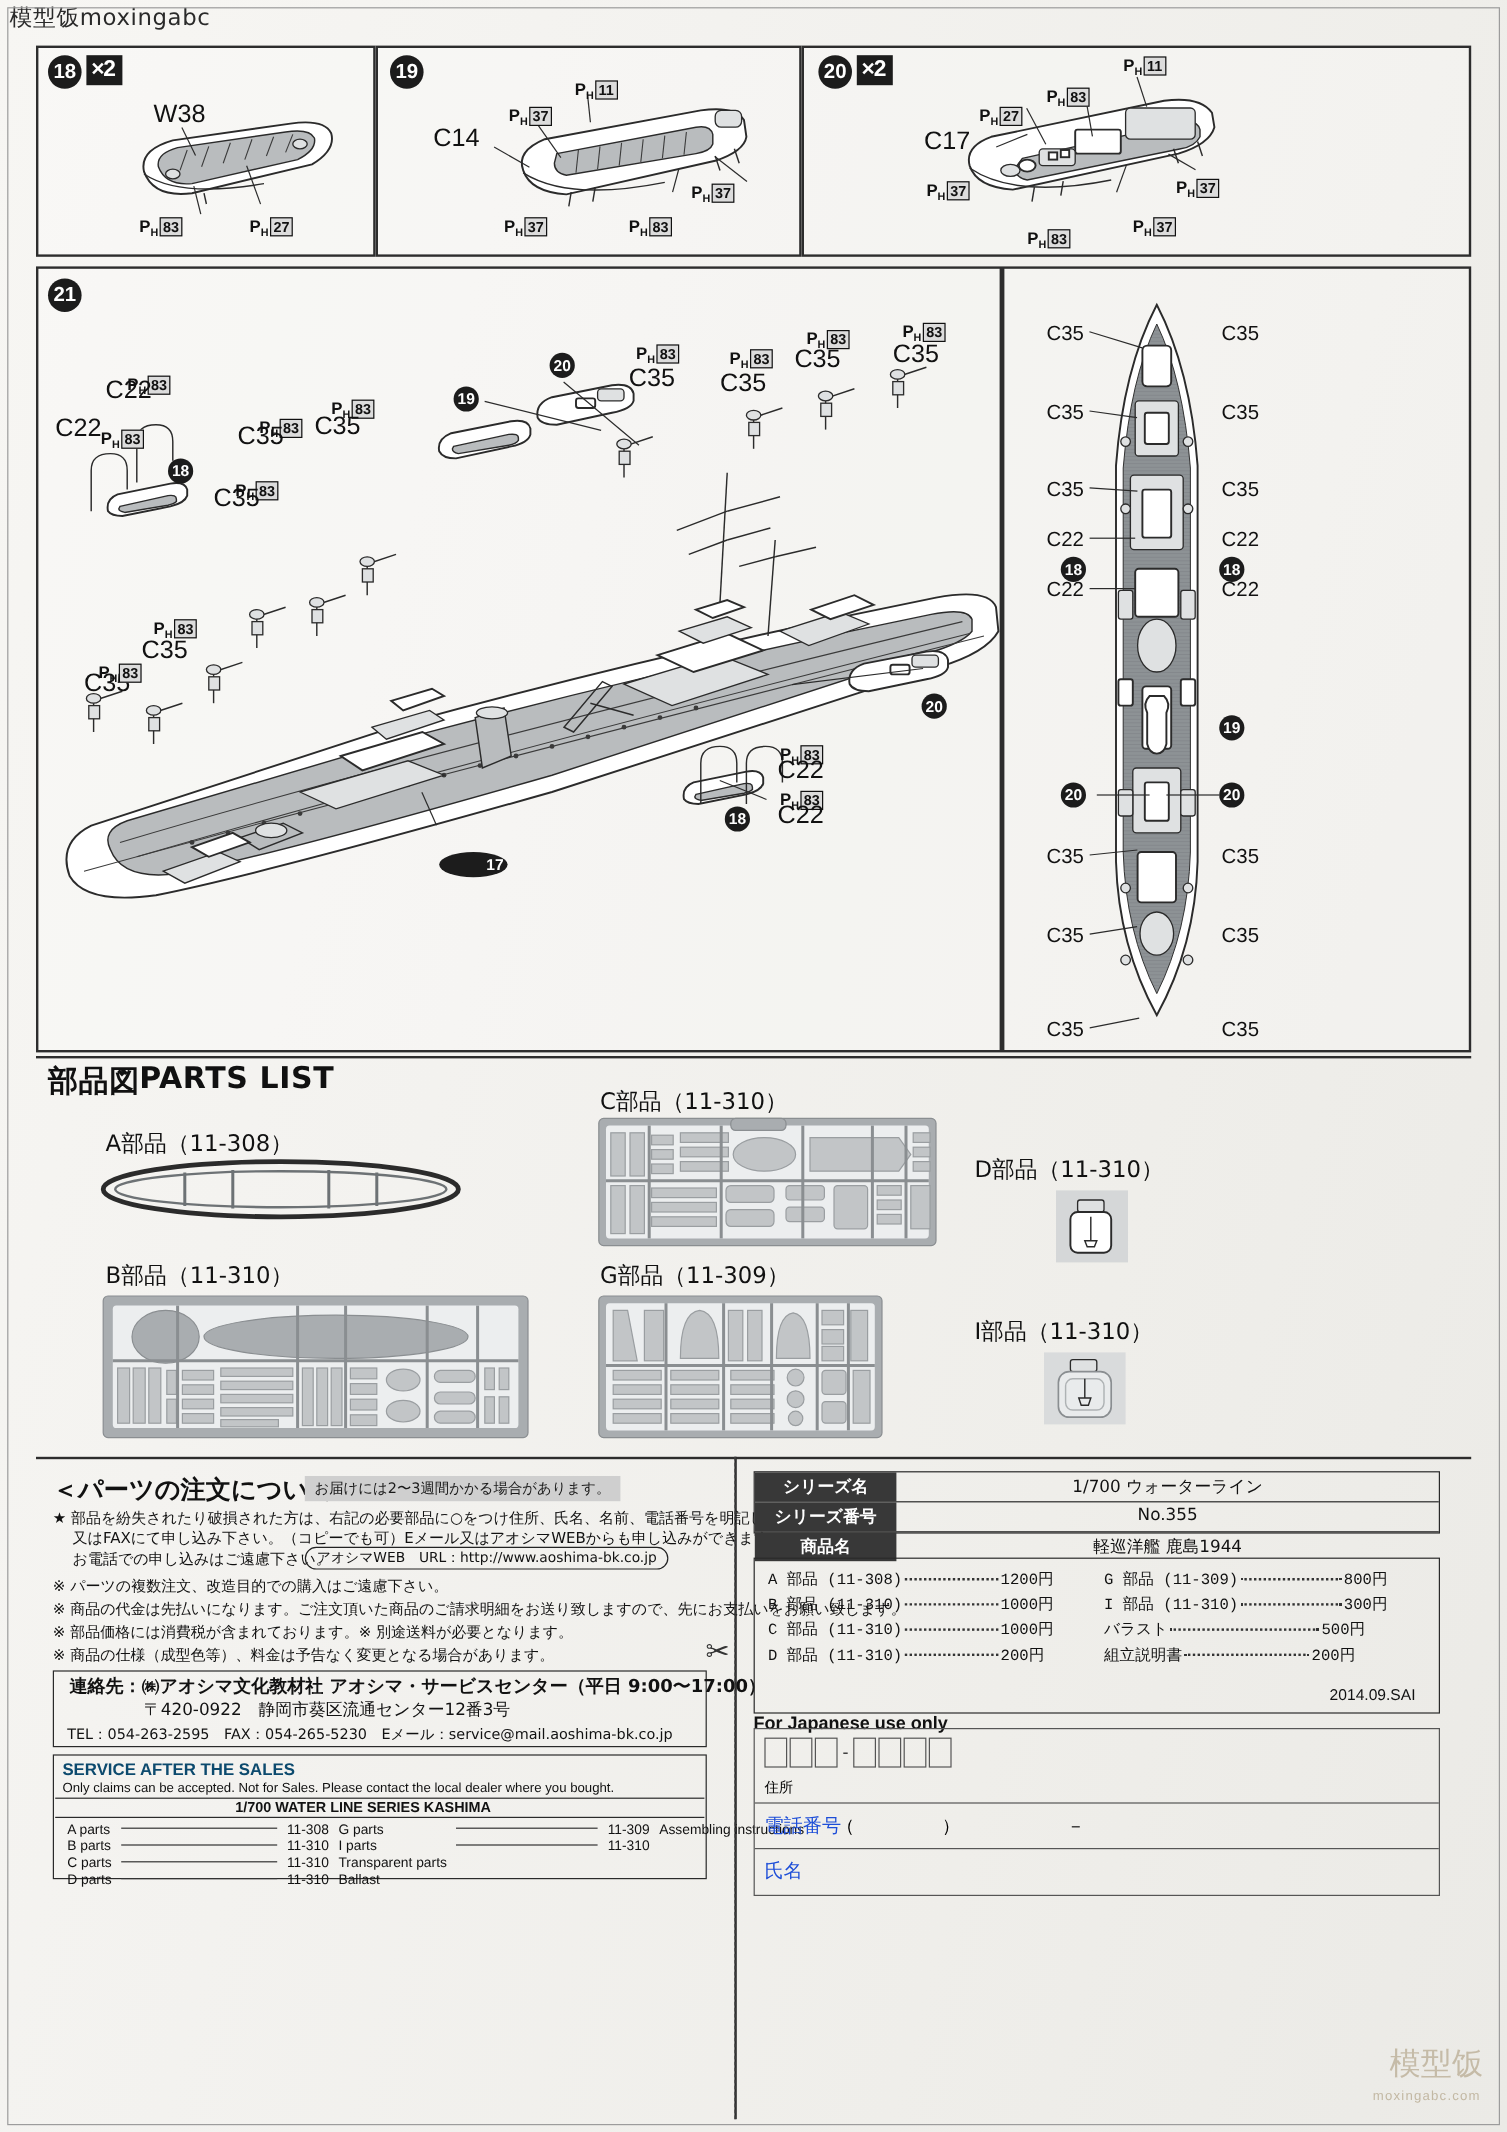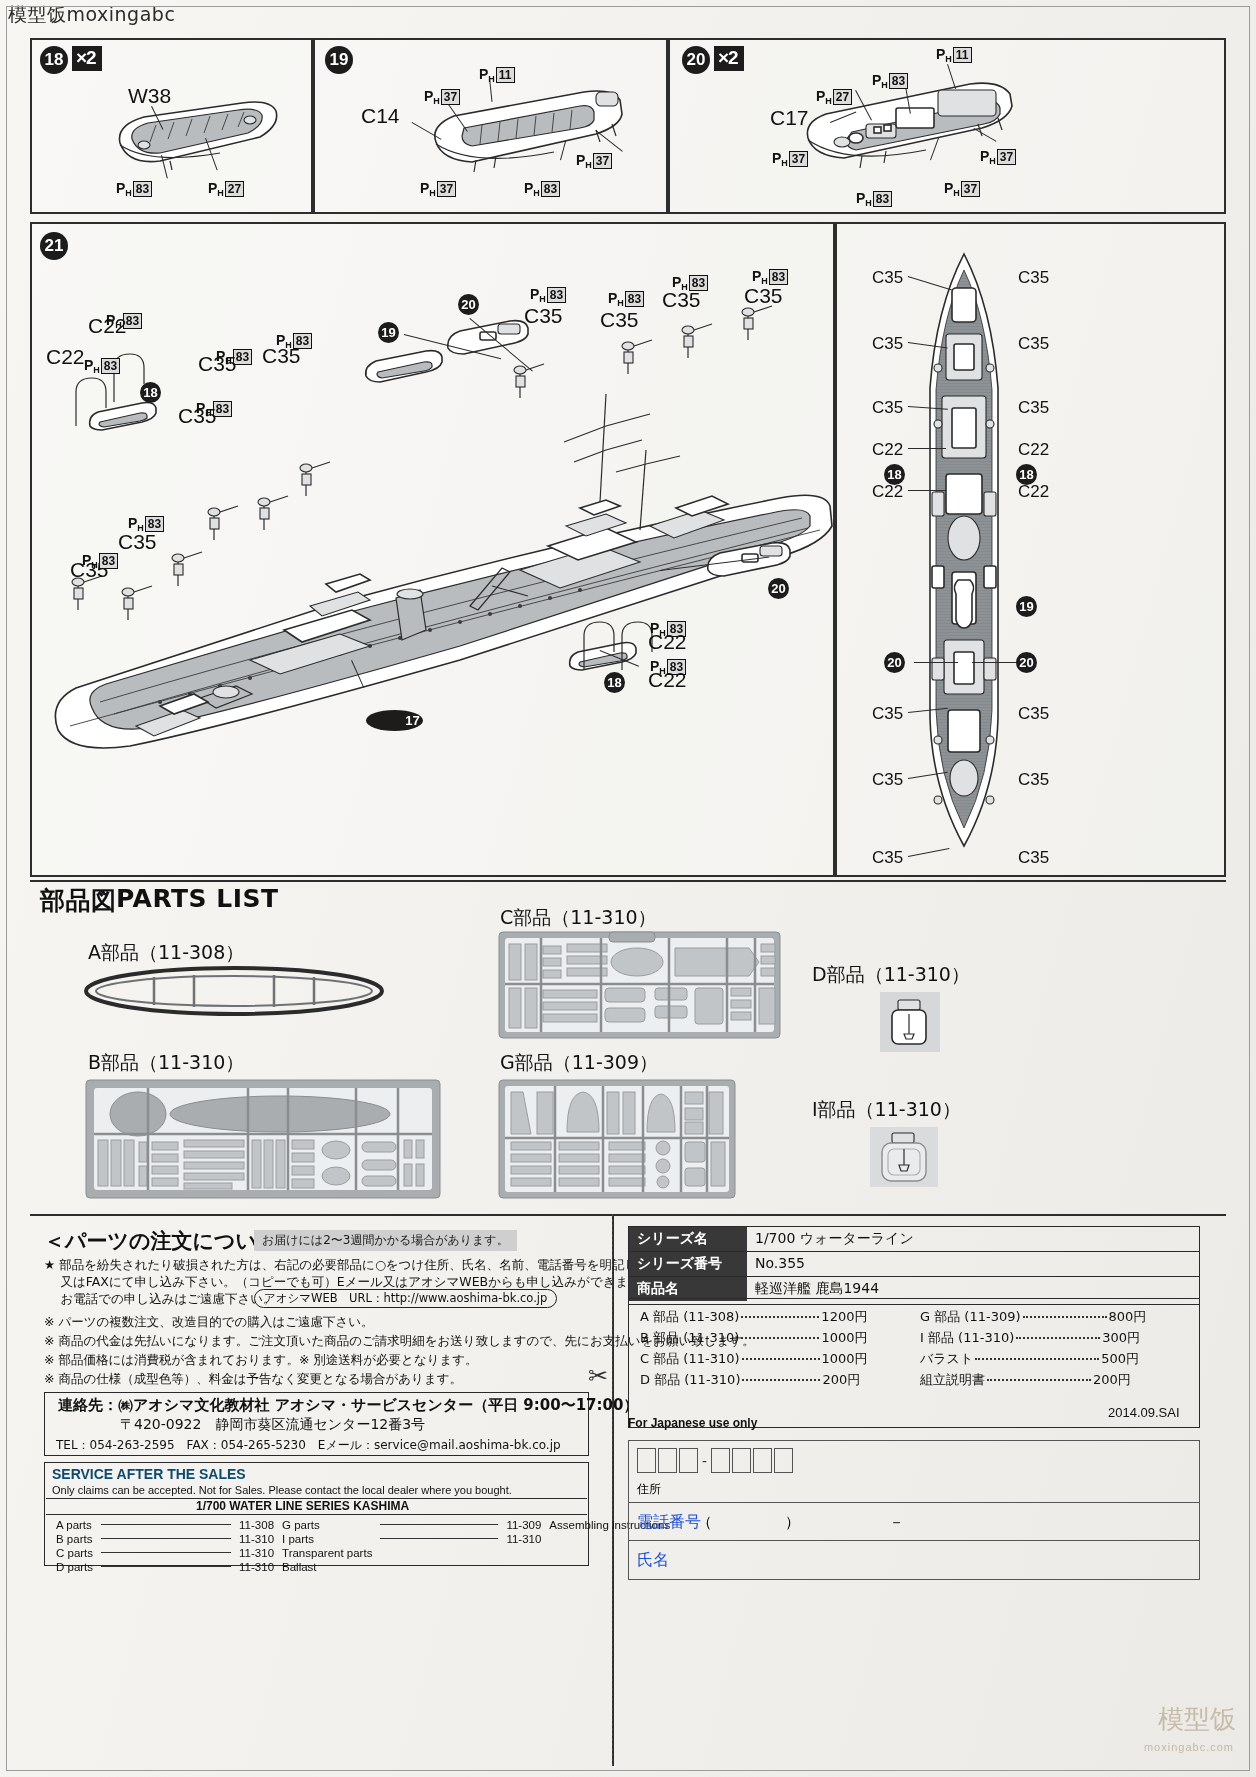--- a/index.html
+++ b/index.html
@@ -55,21 +55,21 @@
   .spec{position:absolute;border:1.6px solid #2a2a2a;box-sizing:border-box;}
   .spec-row{display:flex;border-bottom:1.4px solid #2a2a2a;}
   .spec-row:last-child{border-bottom:none;}
   .spec-k{width:118px;background:#383838;color:#fff;font-size:14px;font-weight:bold;padding:3px 8px;box-sizing:border-box;font-family:"DejaVu Sans",sans-serif;}
   .spec-v{flex:1;font-size:14px;padding:3px 8px;box-sizing:border-box;font-family:"DejaVu Sans",sans-serif;color:#111;}
   .prices{position:absolute;font-size:13px;font-family:"DejaVu Sans",sans-serif;color:#111;}
   .prow{display:flex;gap:0;line-height:21px;}
   .pcell{width:280px;white-space:nowrap;}
   .pd{display:inline-block;border-bottom:2.2px dotted #333;vertical-align:3px;margin:0 2px;}
 
-  .fj{position:absolute;font-size:12px;font-weight:bold;font-family:"Liberation Sans",sans-serif;color:#111;}
+  .fj{position:absolute;font-size:15px;font-weight:bold;font-family:"Liberation Sans",sans-serif;color:#111;margin-top:12px;}
   .date{position:absolute;font-size:13px;font-family:"Liberation Sans",sans-serif;color:#111;}
   .formbox{position:absolute;border:1.8px solid #555;box-sizing:border-box;}
   .frow{border-bottom:1.8px solid #555;box-sizing:border-box;position:relative;}
   .frow:last-child{border-bottom:none;}
   .flab{position:absolute;left:8px;top:50%;transform:translateY(-50%);font-size:16px;font-family:"DejaVu Sans",sans-serif;color:#1d4ed8;}
   .zipcells{position:absolute;left:8px;top:7px;display:flex;align-items:center;gap:2px;}
   .zc{width:19px;height:25px;border:1.6px solid #555;box-sizing:border-box;}
   .zdash{font-size:15px;color:#333;margin:0 2px;}
   .cutline{position:absolute;border-left:1.6px dashed #444;}
   .scissor{position:absolute;font-size:24px;color:#333;}
@@ -715,37 +715,37 @@
     <td></td>
           <td></td>
           <td></td>
   </tr>
  </tbody>
     </table>
 
  <div class="cutline" style="left:612px;top:1214px;height:552px;"></div>
  <div class="scissor" style="left:588px;top:1362px;">✂</div>
 
- <div class="spec" style="left:628px;top:1226px;width:572px;height:79px;">
+ <div class="spec" style="left:628px;top:1226px;width:572px;height:52px;text-align:center;">
    <div class="spec-row">
      <div class="spec-k">シリーズ名</div>
      <div class="spec-v">1/700 ウォーターライン</div>
    </div>
    <div class="spec-row">
      <div class="spec-k">シリーズ番号</div>
      <div class="spec-v">No.355</div>
    </div>
    <div class="spec-row">
      <div class="spec-k">商品名</div>
      <div class="spec-v">軽巡洋艦 鹿島1944</div>
    </div>
  </div>
 
  <div class="boxline" style="left:628px;top:1298px;width:572px;height:130px;"></div>
- <div class="prices" style="left:640px;top:1306px;">
+ <div class="prices" style="left:640px;top:1306px;font-family:Liberation Mono, monospace;">
   <div class="prow">
     <div class="pcell"><span>A 部品 (11-308)</span><span class="pd" style="width:78px"></span><span>1200円</span></div>
     <div class="pcell"><span>G 部品 (11-309)</span><span class="pd" style="width:84px"></span><span>800円</span></div>
   </div>
   <div class="prow">
     <div class="pcell"><span>B 部品 (11-310)</span><span class="pd" style="width:78px"></span><span>1000円</span></div>
     <div class="pcell"><span>I 部品 (11-310)</span><span class="pd" style="width:84px"></span><span>300円</span></div>
   </div>
   <div class="prow">
     <div class="pcell"><span>C 部品 (11-310)</span><span class="pd" style="width:78px"></span><span>1000円</span></div>

